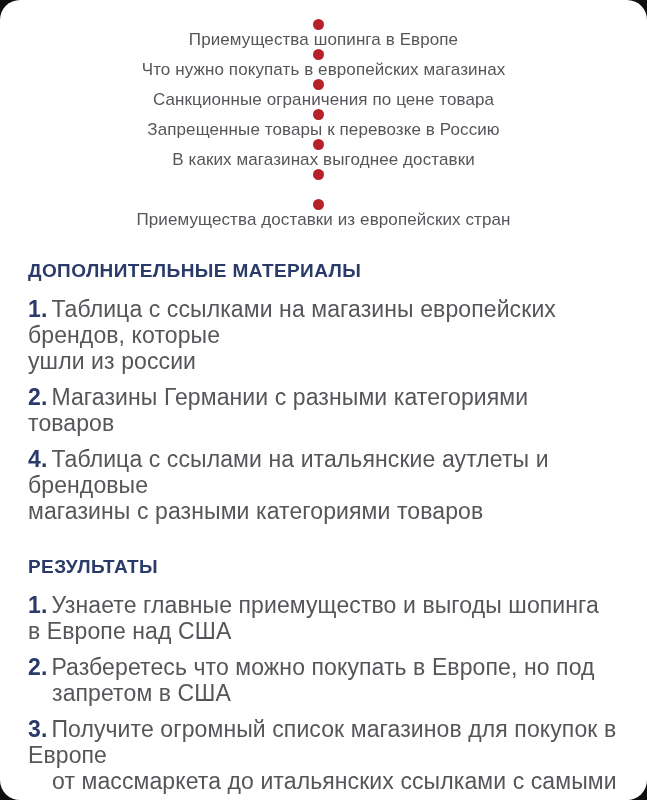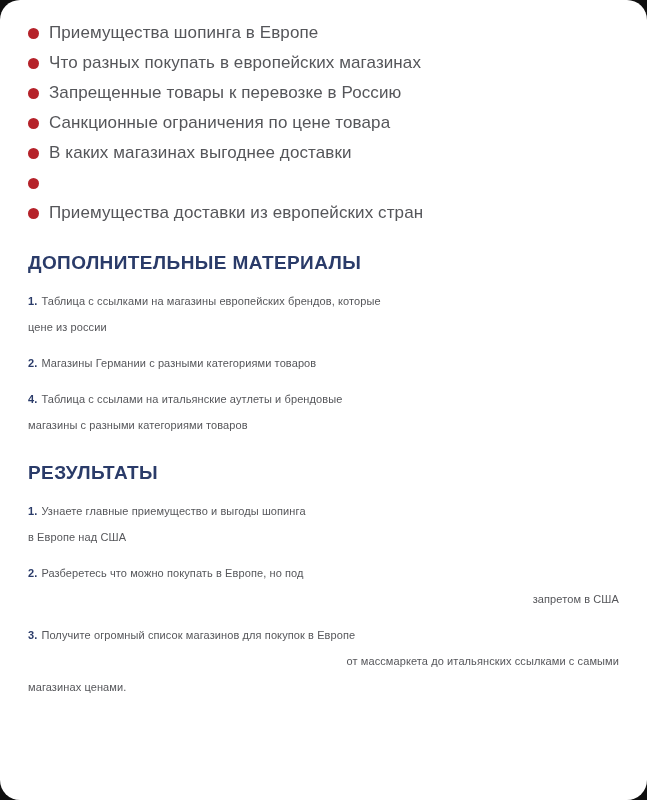--- a/index.html
+++ b/index.html
@@ -27,96 +27,97 @@
   .bullet-list{
     list-style: none;
   }
   .bullet-list li{
     display: flex;
     align-items: center;
     height: 30px;
     font-size: 17px;
     color: var(--body);
     letter-spacing: .1px;
+    flex-direction: column;
   }
   .dot{
     flex: 0 0 auto;
     width: 11px; height: 11px;
     border-radius: 50%;
     background: var(--red);
     margin-right: 10px;
     margin-top: 1px;
   }
   
-  .section{ margin-top: 24px; }
+  .section{ margin-top: 32px; }
   .section-title{
     font-size: 19px;
     font-weight: bold;
     color: var(--navy);
     letter-spacing: .4px;
     margin-bottom: 14px;
   }
   .num-list{
     list-style: none;
   }
   .num-list li{
-    font-size: 11px;
+    font-size: 23px;
     line-height: 26px;
     color: var(--body);
     margin-bottom: 10px;
     letter-spacing: .1px;
   }
   .num{
     font-weight: bold;
     color: var(--navy);
     margin-right: 4px;
   }
-  .line.indent{ padding-left: 24px; text-align: right; }
+  .line.indent{ padding-left: 24px; }
 </style>
 </head>
 <body>
 
 <div class="card">
 
   <ul class="bullet-list">
       <li>
         <span class="dot"></span>
         <span>Приемущества шопинга в Европе</span>
       </li>
       <li>
         <span class="dot"></span>
-        <span>Что разных покупать в европейских магазинах</span>
+        <span>Что нужно покупать в европейских магазинах</span>
+      </li>
+      <li>
+        <span class="dot"></span>
+        <span>Санкционные ограничения по цене товара</span>
       </li>
       <li>
         <span class="dot"></span>
         <span>Запрещенные товары к перевозке в Россию</span>
-      </li>
-      <li>
-        <span class="dot"></span>
-        <span>Санкционные ограничения по цене товара</span>
       </li>
       <li>
         <span class="dot"></span>
         <span>В каких магазинах выгоднее доставки</span>
       </li>
       <li>
         <span class="dot"></span>
       </li>
       <li>
         <span class="dot"></span>
         <span>Приемущества доставки из европейских стран</span>
       </li>
     </ul>
 
   <section class="section">
     <h2 class="section-title">ДОПОЛНИТЕЛЬНЫЕ МАТЕРИАЛЫ</h2>
     <ol class="num-list">
         <li>
           <div class="line"><span class="num">1.</span>Таблица с ссылками на магазины европейских брендов, которые</div>
-          <div class="line">цене из россии</div>
+          <div class="line">ушли из россии</div>
         </li>
         <li>
           <div class="line"><span class="num">2.</span>Магазины Германии с разными категориями товаров</div>
         </li>
         <li>
           <div class="line"><span class="num">4.</span>Таблица с ссылами на итальянские аутлеты и брендовые</div>
           <div class="line">магазины с разными категориями товаров</div>
         </li>
       </ol>
   </section>

